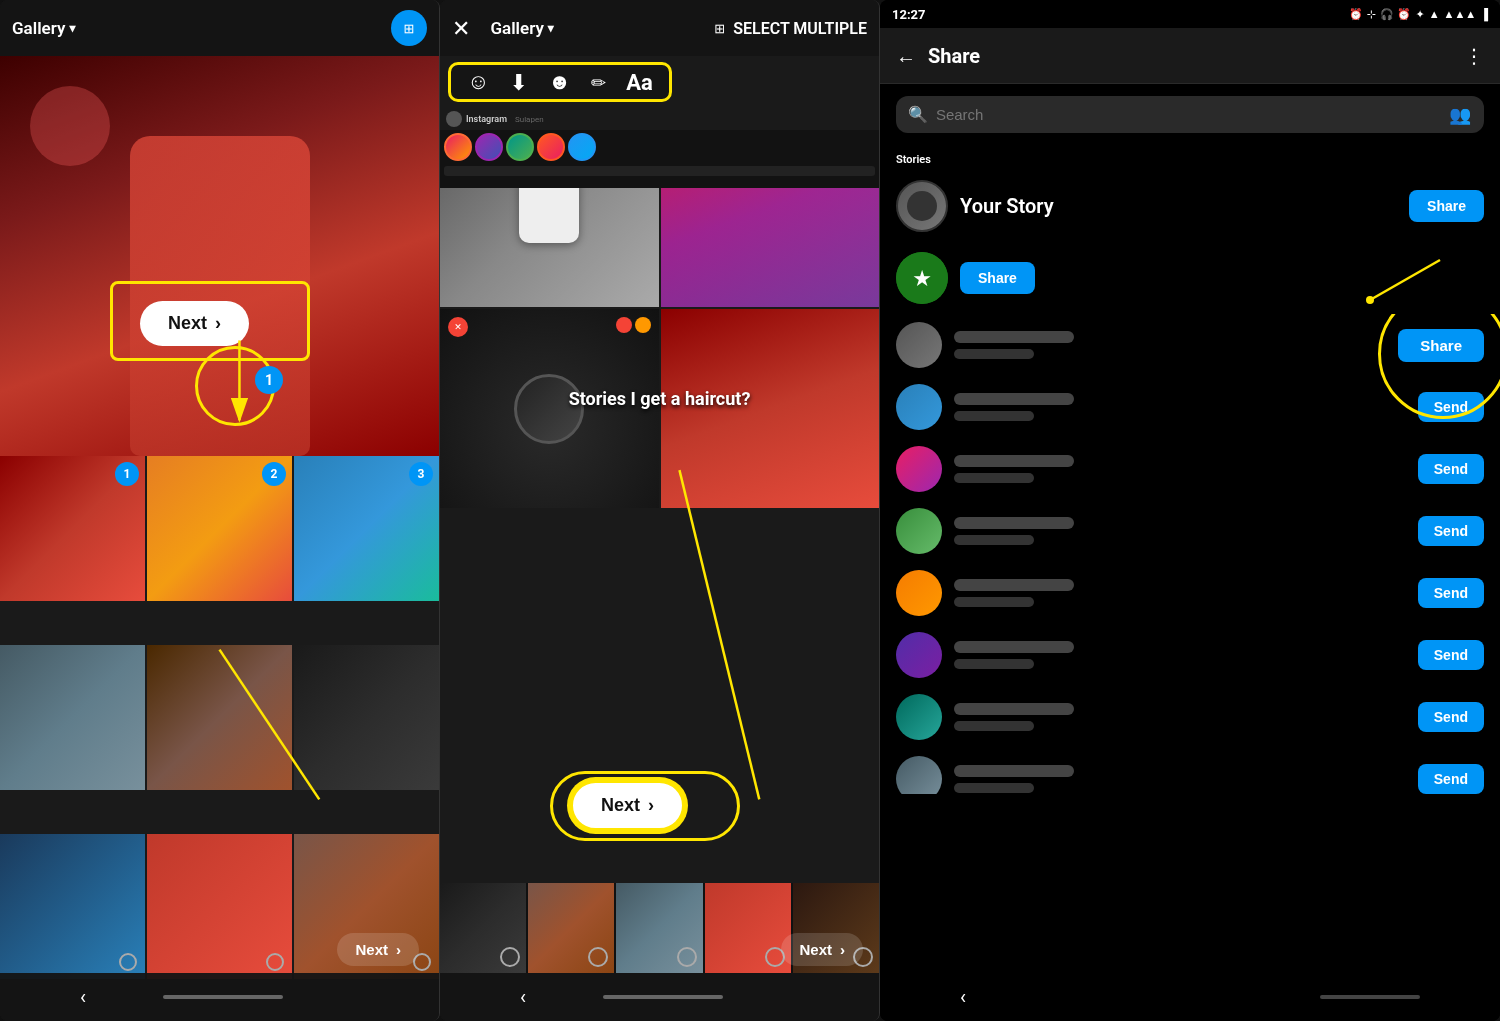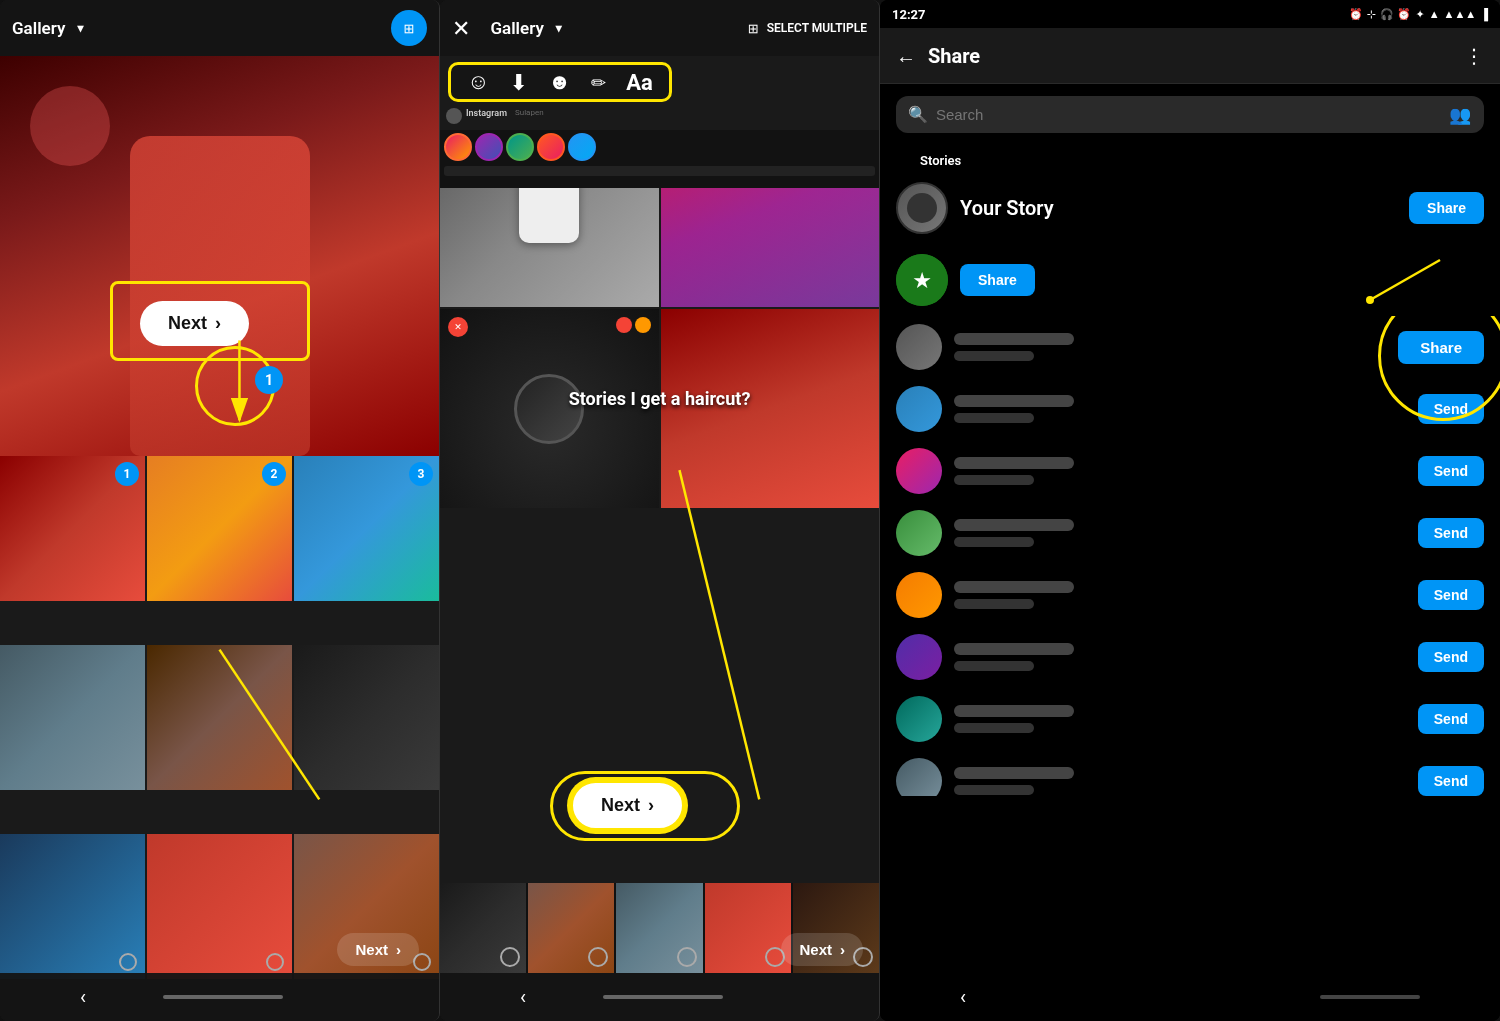--- a/index.html
+++ b/index.html
@@ -52,21 +52,21 @@
       z-index: 10;
       position: relative;
     }
 
     .gallery-label {
       color: #fff;
       font-size: 17px;
       font-weight: 600;
       display: flex;
       align-items: center;
-      gap: 12px;
+      gap: 4px;
     }
 
     .chevron-down {
       font-size: 12px;
       color: #fff;
     }
 
     .header-right {
       margin-left: auto;
       display: flex;
@@ -238,24 +238,23 @@
       flex: 1;
     }
 
     .add-people-icon {
       color: #888;
       font-size: 18px;
     }
 
     .section-title {
       color: #fff;
-      font-size: 13px;
+      font-size: 11px;
       font-weight: 600;
       padding: 8px 16px 4px;
-      margin-left: 24px;
     }
 
     .story-item {
       display: flex;
       align-items: center;
       padding: 10px 16px;
       gap: 12px;
     }
 
     .story-avatar {
@@ -643,21 +642,21 @@
   <div class="panel-content">
 
     <div class="header-bar" style="position:relative;justify-content:flex-start;gap:12px;">
       <span class="close-btn">✕</span>
       <div class="gallery-label">
         <span>Gallery</span>
         <span class="chevron-down">▾</span>
       </div>
       <div style="margin-left:auto;display:flex;align-items:center;gap:8px;">
         <span style="font-size:13px;color:#fff;">⊞</span>
-        <span style="font-size:12px;color:#fff;font-weight:600;">SELECT MULTIPLE</span>
+        <span style="font-size:16px;color:#fff;font-weight:600;">SELECT MULTIPLE</span>
       </div>
     </div>
 
     <div style="position:relative;height:52px;margin:0;padding:0 8px;display:flex;align-items:center;">
       <div style="border:3px solid #FFE600;border-radius:10px;padding:4px 16px;display:flex;align-items:center;gap:20px;background:rgba(20,20,20,0.7);">
         <span class="toolbar-icon">☺</span>
         <span class="toolbar-icon">⬇</span>
         <span class="toolbar-icon">☻</span>
         <span class="toolbar-icon" style="font-size:18px;">✏</span>
         <span class="toolbar-icon" style="font-weight:700;">Aa</span>
@@ -689,21 +688,21 @@
             <div style="width:16px;height:16px;border-radius:50%;background:#ff9800;"></div>
           </div>
         </div>
         <div style="background:linear-gradient(135deg,#c0392b,#e74c3c);position:relative;">
 
           <div style="width:100%;height:100%;background:linear-gradient(160deg,#8b0000,#c0392b,#e74c3c);"></div>
         </div>
       </div>
 
       <div style="position:absolute;top:0;left:0;right:0;height:80px;background:#121212;overflow:hidden;">
-        <div style="height:22px;background:#1a1a1a;display:flex;align-items:flex-start;padding:0 6px;gap:4px;">
+        <div style="height:22px;background:#1a1a1a;display:flex;align-items:center;padding:0 6px;gap:4px;">
           <div style="width:16px;height:16px;border-radius:50%;background:#555;"></div>
           <span style="font-size:9px;color:#ccc;font-weight:600;">Instagram</span>
           <span style="font-size:8px;color:#666;margin-left:4px;">Sulapen</span>
         </div>
         <div style="display:flex;gap:3px;padding:3px 4px;overflow:hidden;">
           <div style="width:28px;height:28px;border-radius:50%;background:linear-gradient(135deg,#e91e63,#ff9800);border:2px solid #ff6b35;flex-shrink:0;"></div>
           <div style="width:28px;height:28px;border-radius:50%;background:linear-gradient(135deg,#9c27b0,#3f51b5);border:2px solid #9c27b0;flex-shrink:0;"></div>
           <div style="width:28px;height:28px;border-radius:50%;background:linear-gradient(135deg,#009688,#4caf50);border:2px solid #4caf50;flex-shrink:0;"></div>
           <div style="width:28px;height:28px;border-radius:50%;background:linear-gradient(135deg,#ff5722,#e91e63);border:2px solid #ff5722;flex-shrink:0;"></div>
           <div style="width:28px;height:28px;border-radius:50%;background:linear-gradient(135deg,#2196f3,#03a9f4);border:2px solid #2196f3;flex-shrink:0;"></div>

